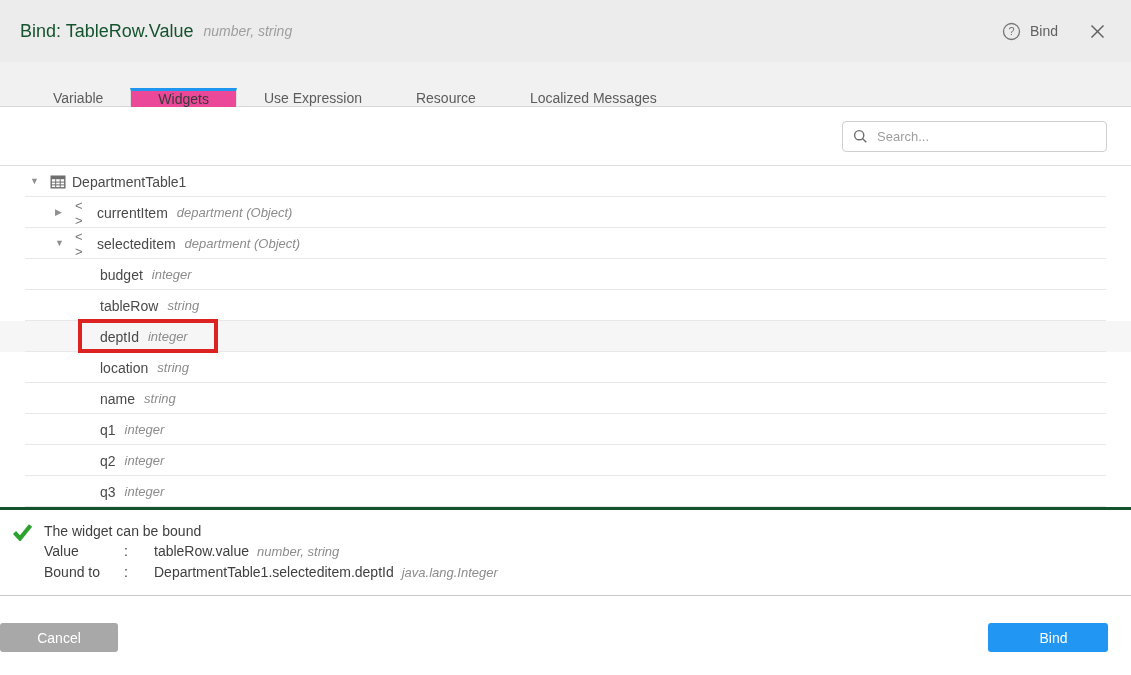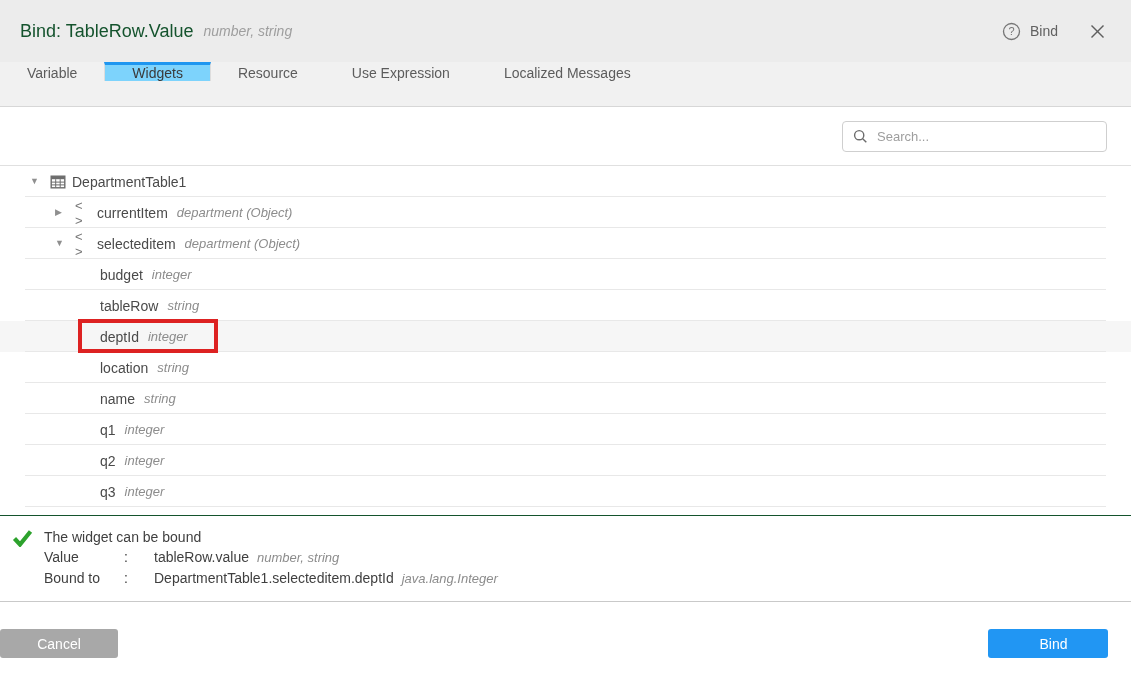--- a/index.html
+++ b/index.html
@@ -21,30 +21,30 @@
   .title { font-size: 18px; color: #14532d; }
   .subtitle { font-size: 14px; font-style: italic; color: #9e9e9e; margin-left: 10px; }
   .header-right { margin-left: auto; display: flex; align-items: center; }
   .help-btn { display: flex; align-items: center; gap: 9px; color: #616161; font-size: 14px; cursor: pointer; }
   .close-btn { margin-left: 32px; display: flex; align-items: center; cursor: pointer; }
 
   
   .tabbar {
     height: 45px; background: #f1f1f1;
     border-bottom: 1px solid #d7d7d7;
-    display: flex; align-items: flex-start;
-    padding-left: 0;
+    display: flex; align-items: flex-end;
+    padding-left: 26px;
   }
   .tab {
     padding: 0 27px; display: flex; align-items: center;
     font-size: 14px; color: #5c5c5c; cursor: pointer;
     border-top: 3px solid transparent;
   }
   .tab.active {
-    background: #7dd3fc; color: #3a3a3a;
+    background: #ec4899; color: #3a3a3a;
     border-top: 3px solid #1e96f0;
     border-left: 1px solid #dddddd;
     border-right: 1px solid #dddddd;
     margin-bottom: -1px;
   }
 
   
   .search-row { height: 58px; display: flex; justify-content: flex-end; align-items: center; padding-right: 24px; }
   .search-box {
     width: 265px; height: 31px;
@@ -76,22 +76,21 @@
   .ttype  { font-size: 13px; font-style: italic; color: #8c8c8c; margin-left: 9px; white-space: nowrap; }
   .redbox {
     position: absolute; left: 78px; top: -2px;
     width: 140px; height: 34px;
     border: 4px solid #dd2222;
     pointer-events: none; z-index: 5;
   }
 
   
   .status {
-    margin-top: 8px;
-    border-top: 1px solid #14532d;
+    border-top: 3px solid #14532d;
     border-bottom: 1px solid #c9c9c9;
     padding: 11px 0 12px 12px;
     position: relative;
   }
   .check-wrap { position: absolute; left: 12px; top: 13px; }
   .status-body { margin-left: 32px; }
   .status-msg { font-size: 14px; color: #3f3f3f; line-height: 20px; }
   .srow { display: grid; grid-template-columns: 80px 30px auto; font-size: 14px; color: #3f3f3f; line-height: 20px; }
   .sval span.v { color: #3f3f3f; }
   .sval .ttype { margin-left: 8px; }
@@ -129,22 +128,22 @@
           <line x1="13.5" y1="1.5" x2="1.5" y2="13.5" stroke="#5f5f5f" stroke-width="1.4"></line>
         </svg>
       </span>
     </div>
   </div>
 </div>
 
 <div class="tabbar" id="tab-bar">
     <div class="tab">Variable</div>
     <div class="tab active">Widgets</div>
+    <div class="tab">Use Expression</div>
     <div class="tab">Resource</div>
-    <div class="tab">Use Expression</div>
     <div class="tab">Localized Messages</div>
   </div>
 
 <div class="search-row">
   <div class="search-box">
     <span style="display:flex;">
       <svg width="15" height="15" viewBox="0 0 15 15">
         <circle cx="6.2" cy="6.2" r="4.6" fill="none" stroke="#6b6b6b" stroke-width="1.4"></circle>
         <line x1="9.7" y1="9.7" x2="13.3" y2="13.3" stroke="#6b6b6b" stroke-width="1.4"></line>
       </svg>

